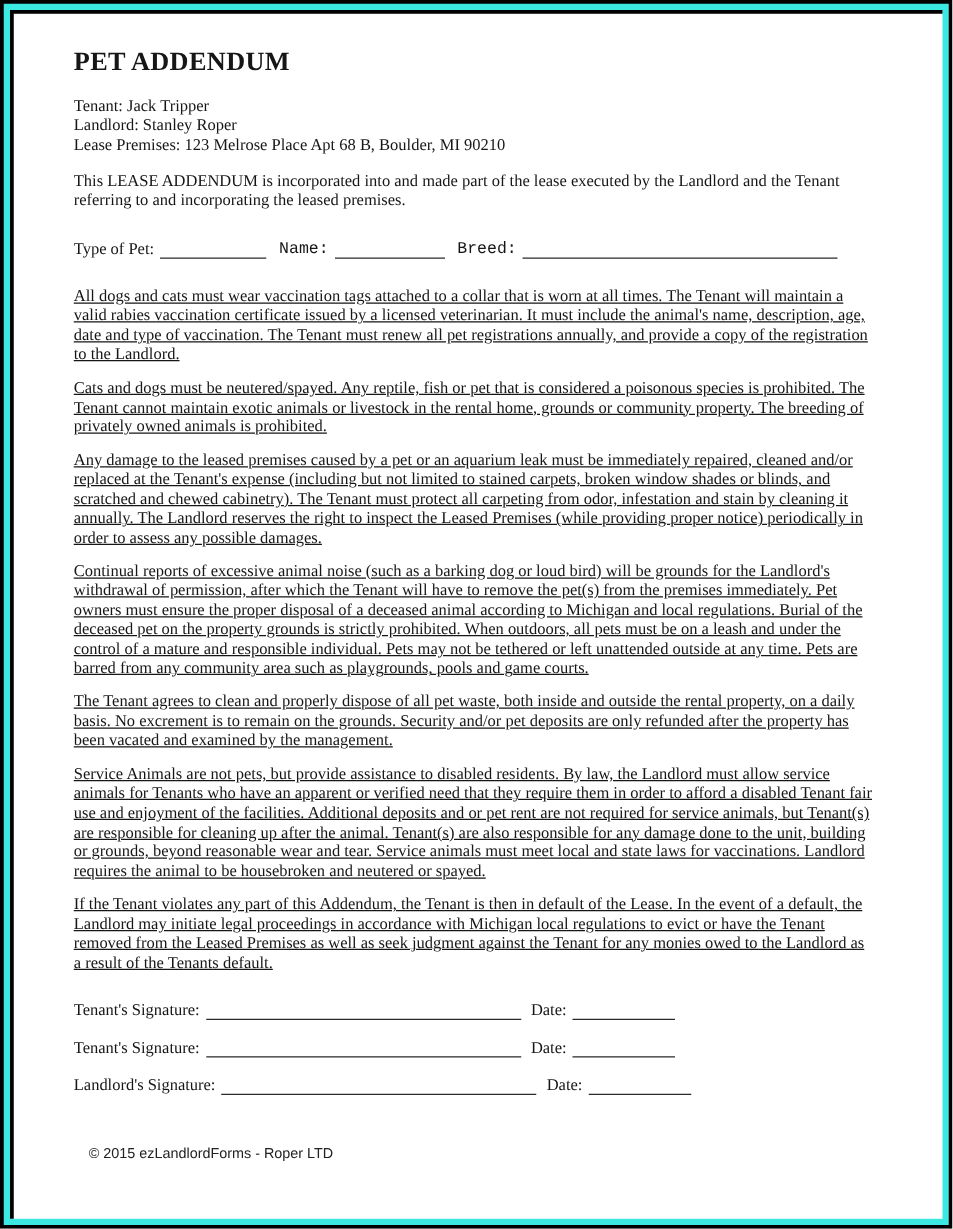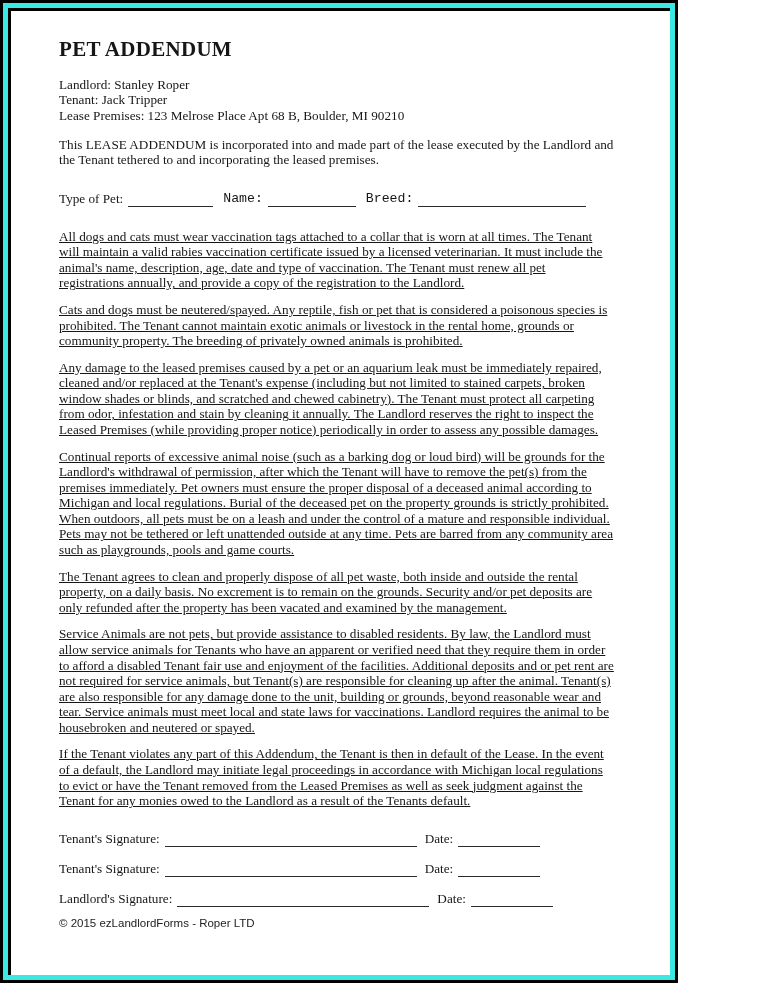--- a/index.html
+++ b/index.html
@@ -2,21 +2,21 @@
 <html><head>
 <meta charset="utf-8">
 <style>
   html,body { margin:0; padding:0; }
   body {
     width:762px; height:983px;
     font-family:"Liberation Serif", serif;
     background:#ffffff;
   }
   .outer-frame {
-    width:678px; height:983px;
+    width:762px; height:983px;
     background:#000;
     padding:3px;
     box-sizing:border-box;
   }
   .accent-band {
     width:100%; height:100%;
     background:#3ce8e2;
     padding:5px;
     box-sizing:border-box;
   }
@@ -71,43 +71,43 @@
     align-items:flex-end;
     height:18px;
     margin-bottom:12px;
     text-align:right;
   }
   .sig-line  { width:252px; }
   .date-label{ margin-left:8px; white-space:nowrap; }
   .date-line { width:82px; }
   .page-footer {
     position:absolute;
-    left:48px;
+    left:60px;
     bottom:44px;
     font-family:"Liberation Sans", sans-serif;
     font-size:11.5px;
     color:#222;
   }
 </style>
 </head>
 <body>
 
 <div class="outer-frame">
   <div class="accent-band">
     <div class="page">
 
       <h1 class="doc-title">PET ADDENDUM</h1>
 
       <div class="parties">
+        <div>Tenant: Jack Tripper</div>
         <div>Landlord: Stanley Roper</div>
-        <div>Tenant: Jack Tripper</div>
         <div>Lease Premises: 123 Melrose Place Apt 68 B, Boulder, MI 90210</div>
       </div>
 
-      <div class="intro">This LEASE ADDENDUM is incorporated into and made part of the lease executed by the Landlord and the Tenant tethered to and incorporating the leased premises.</div>
+      <div class="intro">This LEASE ADDENDUM is incorporated into and made part of the lease executed by the Landlord and the Tenant referring to and incorporating the leased premises.</div>
 
       <div class="fields-row row1">
         <span class="field-label">Type of Pet:</span>
         <span class="blank w85"></span>
         <span class="field-label ml">Name:</span>
         <span class="blank w88"></span>
         <span class="field-label ml">Breed:</span>
         <span class="blank grow"></span>
       </div>
 

